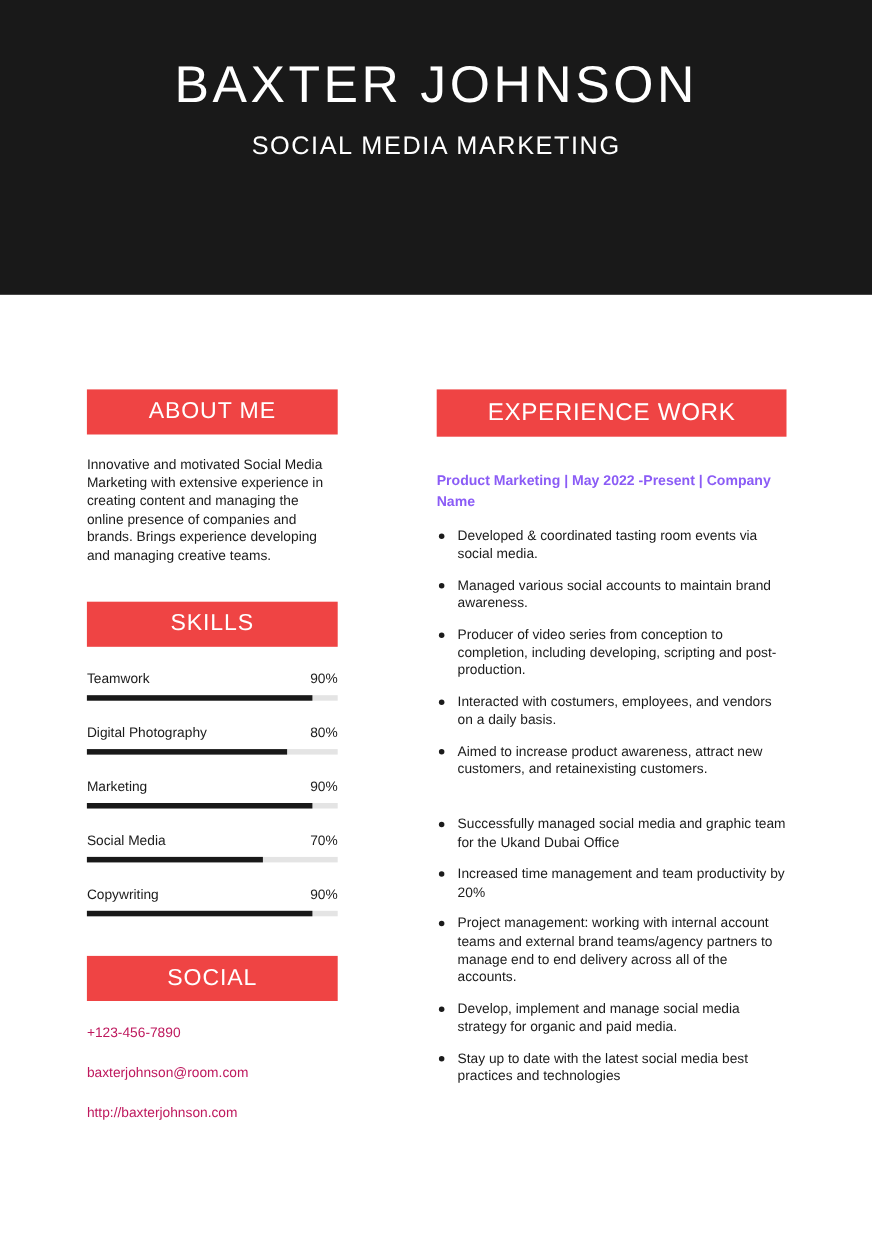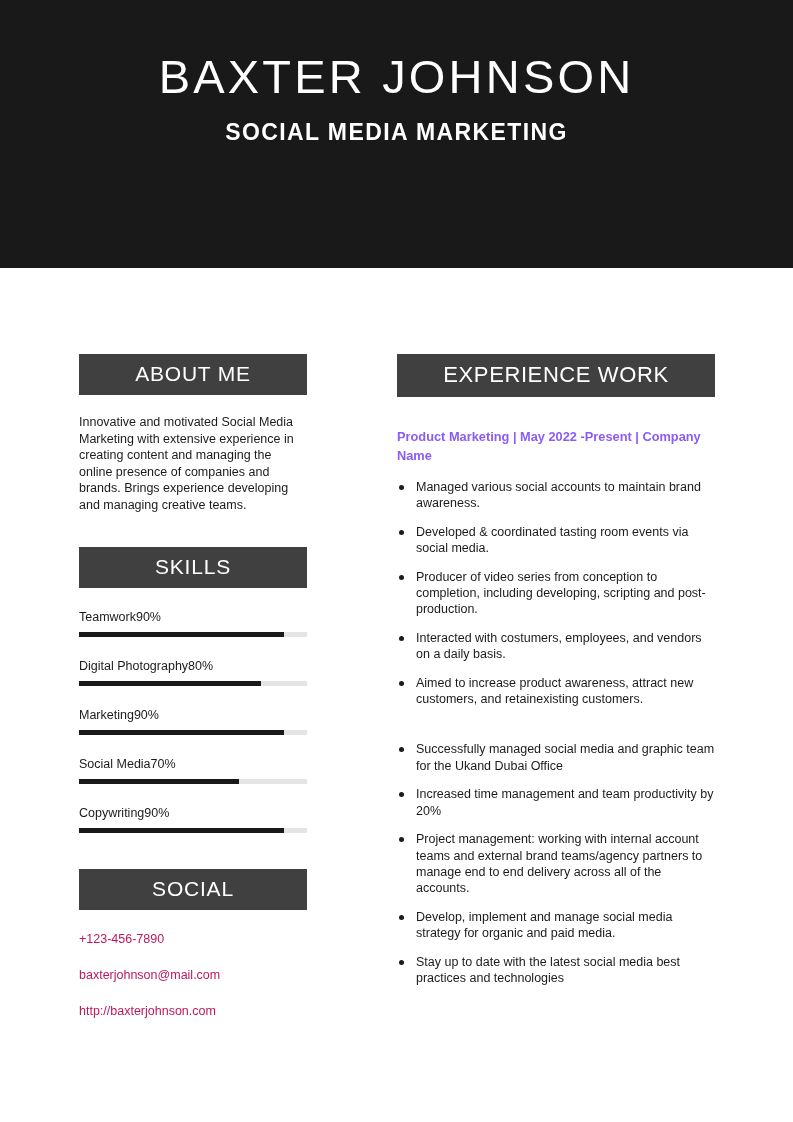--- a/index.html
+++ b/index.html
@@ -38,21 +38,21 @@
     font-size: 47px;
     letter-spacing: 3.2px;
     font-weight: 400;
     line-height: 1.05;
     text-align: center;
   }
   .header-role {
     color: #ffffff;
     font-size: 23px;
     letter-spacing: 1.4px;
-    font-weight: 700;
+    font-weight: 400;
     margin-top: 18px;
     text-align: center;
   }
 
   
   .content {
     display: flex;
     padding: 86px 78px 0 79px;
     box-sizing: border-box;
   }
@@ -61,21 +61,21 @@
     flex: 0 0 228px;
   }
   .col-right {
     margin-left: 90px;
     width: 318px;
     flex: 0 0 318px;
   }
 
   
   .section-title {
-    background: #404040;
+    background: #ef4444;
     color: #ffffff;
     text-align: center;
     font-size: 21px;
     letter-spacing: 0.8px;
     padding: 8px 0 9px 0;
     font-weight: 400;
   }
   .section-title.wide {
     width: 318px;
     font-size: 22px;
@@ -95,21 +95,21 @@
     margin-top: 33px;
   }
   .skill {
     margin-top: 22px;
   }
   .skill:first-child {
     margin-top: 25px;
   }
   .skill-row {
     display: flex;
-    justify-content: flex-start;
+    justify-content: space-between;
     align-items: baseline;
     font-size: 12.5px;
     margin-bottom: 8px;
     margin-top: 17px;
   }
   .skill-name { color: #1b1b1b; }
   .skill-pct { color: #1b1b1b; }
   .bar-track {
     height: 5px;
     background: #e4e4e4;
@@ -241,34 +241,34 @@
           </div>
           <div class="bar-track">
             <div class="bar-fill" style="width: 90%;"></div>
           </div>
         </div>
       </div>
 
       <div class="contact-block">
         <div class="section-title">SOCIAL</div>
         <div class="contact-item">+123-456-7890</div>
-        <div class="contact-item">baxterjohnson@mail.com</div>
+        <div class="contact-item">baxterjohnson@room.com</div>
         <div class="contact-item">http://baxterjohnson.com</div>
       </div>
 
     </div>
 
     <div class="col-right">
       <div class="section-title wide">EXPERIENCE WORK</div>
 
       <div class="exp-job">
         <div class="exp-heading">Product Marketing | May 2022 -Present | Company Name</div>
         <ul class="exp-list">
+          <li>Developed &amp; coordinated tasting room events via social media.</li>
           <li>Managed various social accounts to maintain brand awareness.</li>
-          <li>Developed &amp; coordinated tasting room events via social media.</li>
           <li>Producer of video series from conception to completion, including developing, scripting and post-production.</li>
           <li>Interacted with costumers, employees, and vendors on a daily basis.</li>
           <li>Aimed to increase product awareness, attract new customers, and retainexisting customers.</li>
         </ul>
       </div>
 
       <div class="exp-job second">
         <ul class="exp-list">
           <li>Successfully managed social media and graphic team for the Ukand Dubai Office</li>
           <li>Increased time management and team productivity by 20%</li>

